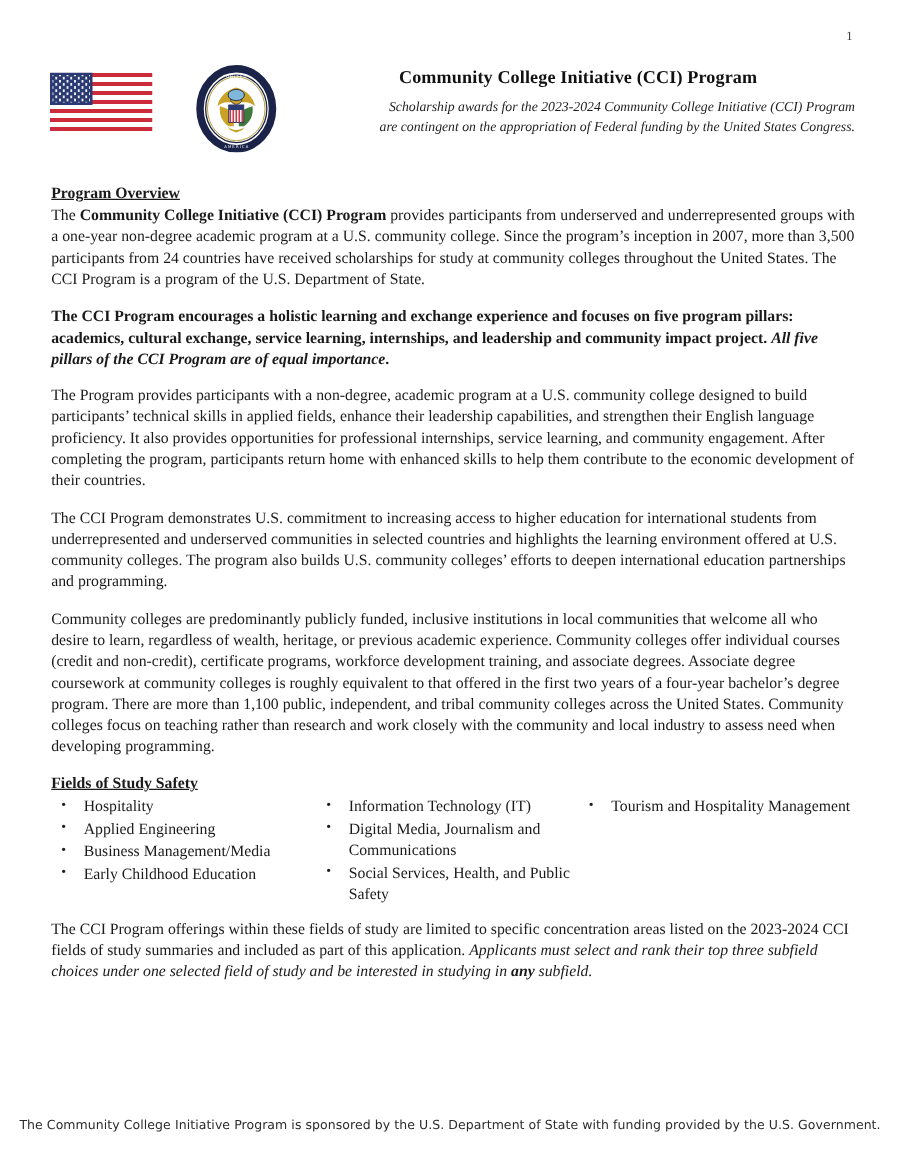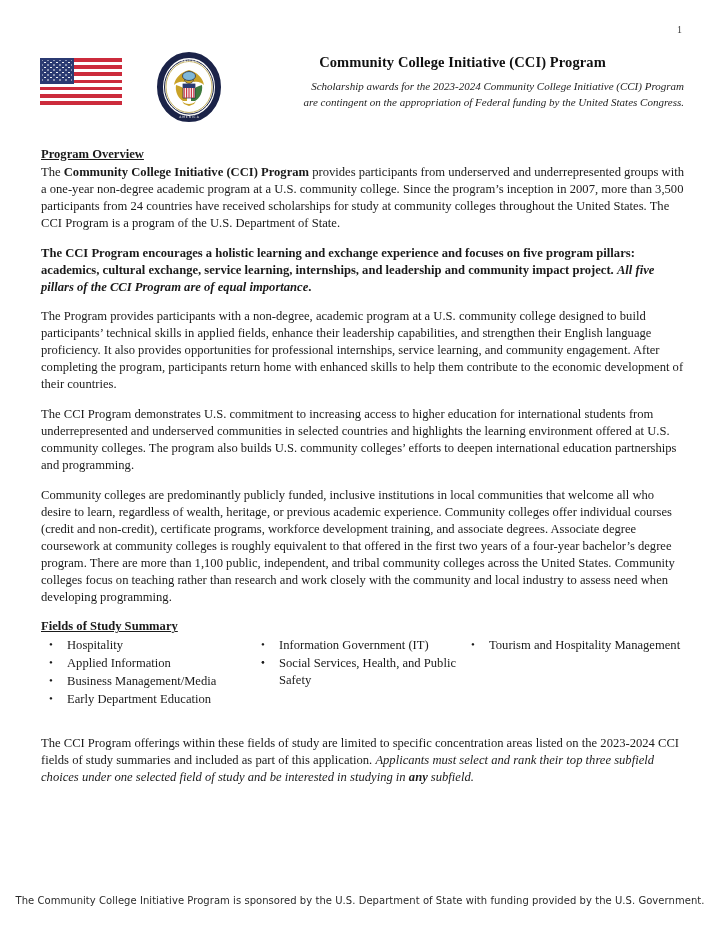--- a/index.html
+++ b/index.html
@@ -258,36 +258,36 @@
     <div class="gap"></div>
 
     <p class="para">The CCI Program demonstrates U.S. commitment to increasing access to higher education for international students from underrepresented and underserved communities in selected countries and highlights the learning environment offered at U.S. community colleges. The program also builds U.S. community colleges’ efforts to deepen international education partnerships and programming.</p>
 
     <div class="gap"></div>
 
     <p class="para">Community colleges are predominantly publicly funded, inclusive institutions in local communities that welcome all who desire to learn, regardless of wealth, heritage, or previous academic experience. Community colleges offer individual courses (credit and non-credit), certificate programs, workforce development training, and associate degrees. Associate degree coursework at community colleges is roughly equivalent to that offered in the first two years of a four-year bachelor’s degree program. There are more than 1,100 public, independent, and tribal community colleges across the United States. Community colleges focus on teaching rather than research and work closely with the community and local industry to assess need when developing programming.</p>
 
     <div class="gap"></div>
 
-    <div class="section-heading">Fields of Study Summary</div>
+    <div class="section-heading">Fields of Study Safety</div>
 
 
     <div class="fields-cols">
       <div class="fcol fcol1">
         <ul class="blist">
           <li><span class="bullet">•</span><span>Hospitality</span></li>
-          <li><span class="bullet">•</span><span>Applied Information</span></li>
+          <li><span class="bullet">•</span><span>Applied Engineering</span></li>
           <li><span class="bullet">•</span><span>Business Management/Media</span></li>
-          <li><span class="bullet">•</span><span>Early Department Education</span></li>
+          <li><span class="bullet">•</span><span>Early Childhood Education</span></li>
         </ul>
       </div>
       <div class="fcol fcol2">
         <ul class="blist">
-          <li><span class="bullet">•</span><span>Information Government (IT)</span></li>
-          <li><span class="bullet">•</span></li>
+          <li><span class="bullet">•</span><span>Information Technology (IT)</span></li>
+          <li><span class="bullet">•</span><span>Digital Media, Journalism and Communications</span></li>
           <li><span class="bullet">•</span><span>Social Services, Health, and Public Safety</span></li>
         </ul>
       </div>
       <div class="fcol fcol3">
         <ul class="blist">
           <li><span class="bullet">•</span><span>Tourism and Hospitality Management</span></li>
         </ul>
       </div>
     </div>
 

